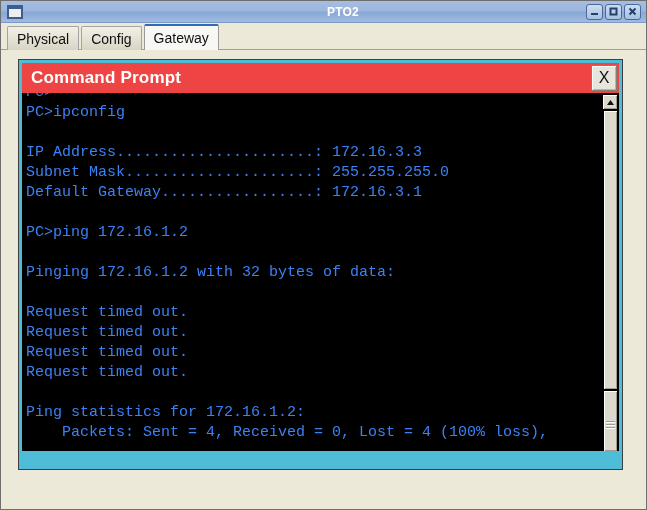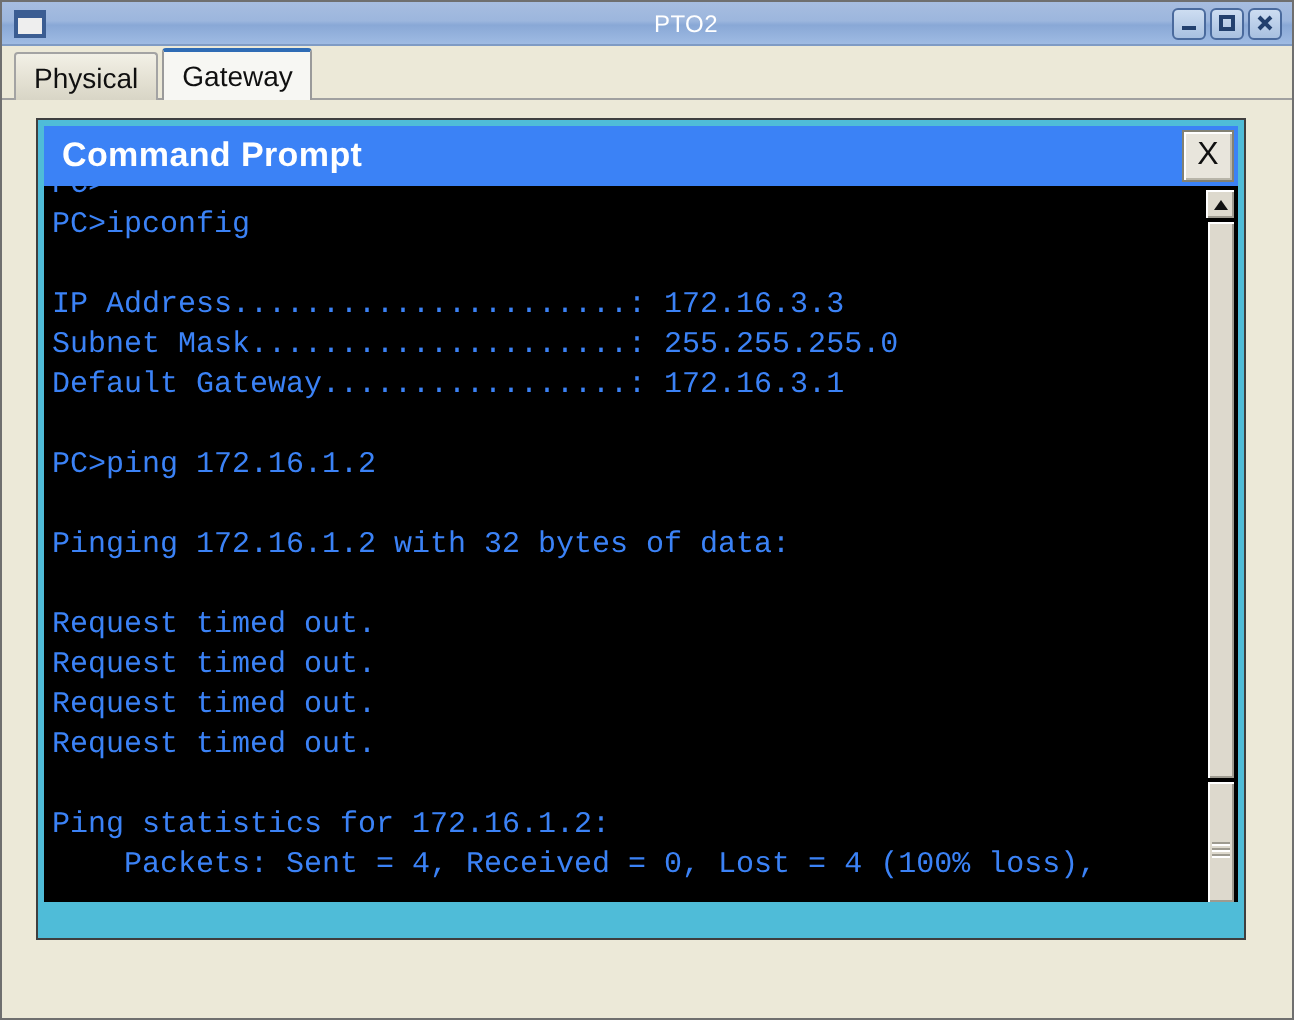--- a/index.html
+++ b/index.html
@@ -45,21 +45,21 @@
     border: 2px solid #3b5d92;
     background: #eeeeee;
     border-top-width: 4px;
     position: relative;
   }
   #title-bar .tb-title {
     position: absolute;
     left: 0; right: 0;
     text-align: center;
     font-size: 12px;
-    font-weight: normal;
+    font-weight: bold;
     color: #ffffff;
     letter-spacing: 0.2px;
     pointer-events: none;
     padding-left: 39px;
   }
   #title-bar .tb-buttons {
     margin-left: auto;
     margin-right: 5px;
     display: flex;
     gap: 2px;
@@ -135,21 +135,21 @@
     box-sizing: border-box;
     background: #4fbcd8;
     border: 1px solid #3f3f3f;
     display: flex;
     flex-direction: column;
     padding: 3px 3px 18px 3px;
   }
   #cmd-titlebar {
     flex: 0 0 30px;
     height: 30px;
-    background: #3b82f6;
+    background: #ef4444;
     display: flex;
     align-items: center;
     position: relative;
     box-sizing: border-box;
   }
   #cmd-title-text {
     color: #ffffff;
     font-size: 17px;
     font-weight: bold;
     margin-left: 9px;
@@ -275,20 +275,23 @@
         <svg width="11" height="11" viewBox="0 0 11 11">
           <path d="M2.5 2.5 L8.5 8.5 M8.5 2.5 L2.5 8.5" stroke="#22406e" stroke-width="2" fill="none"></path>
         </svg>
       </div>
     </div>
   </div>
 
   <div id="tab-strip">
     <div class="tab">
       <span>Physical</span>
+    </div>
+    <div class="tab">
+      <span>Config</span>
     </div>
     <div class="tab selected">
       <span>Gateway</span>
     </div>
   </div>
 
   <div id="desktop-panel">
 
     <div id="cmd-window">
 

